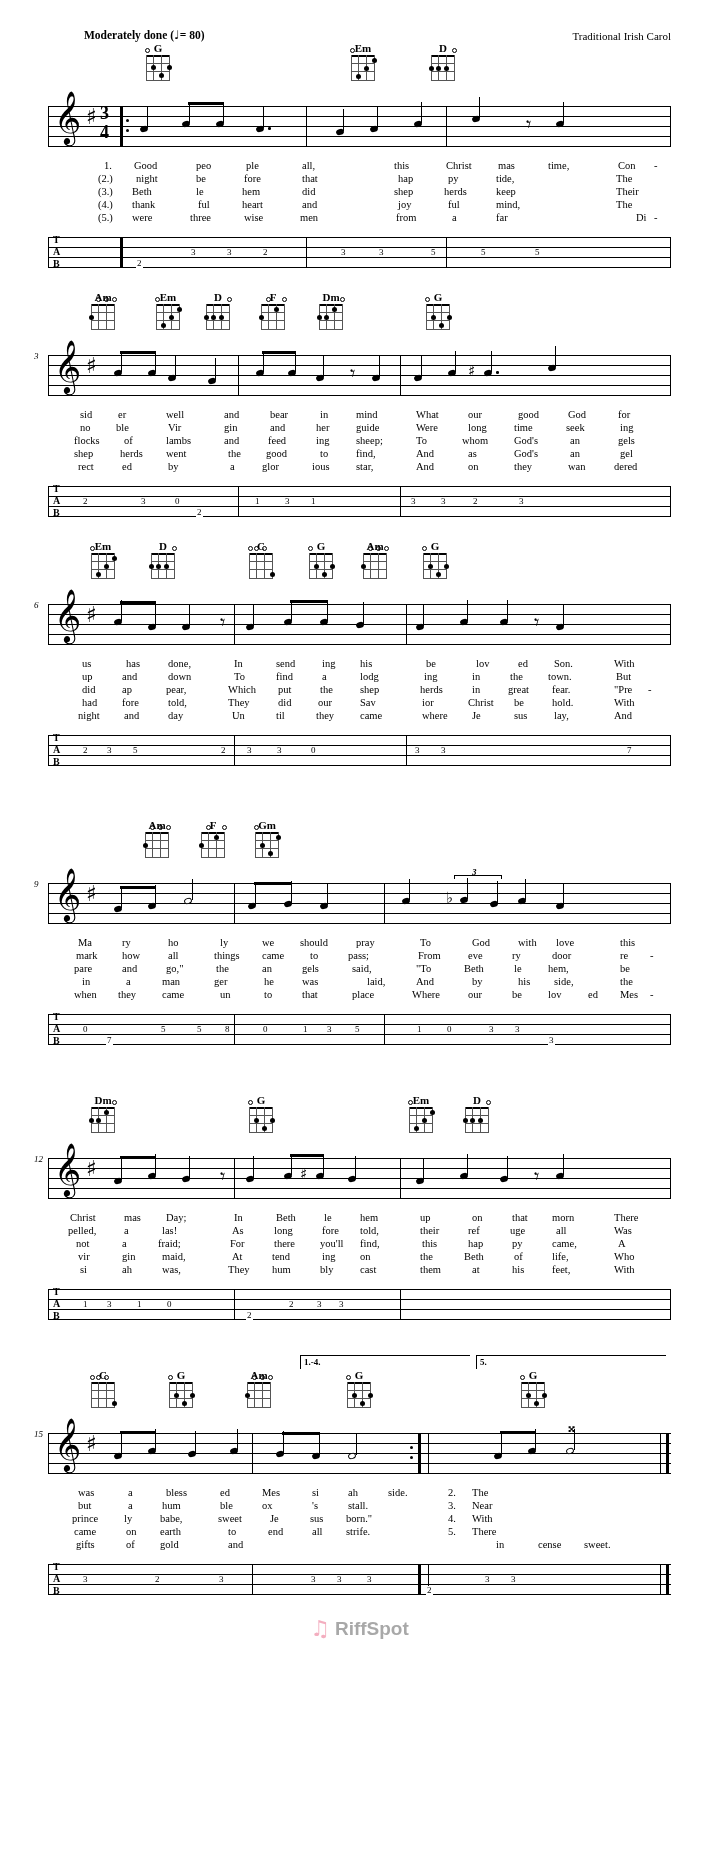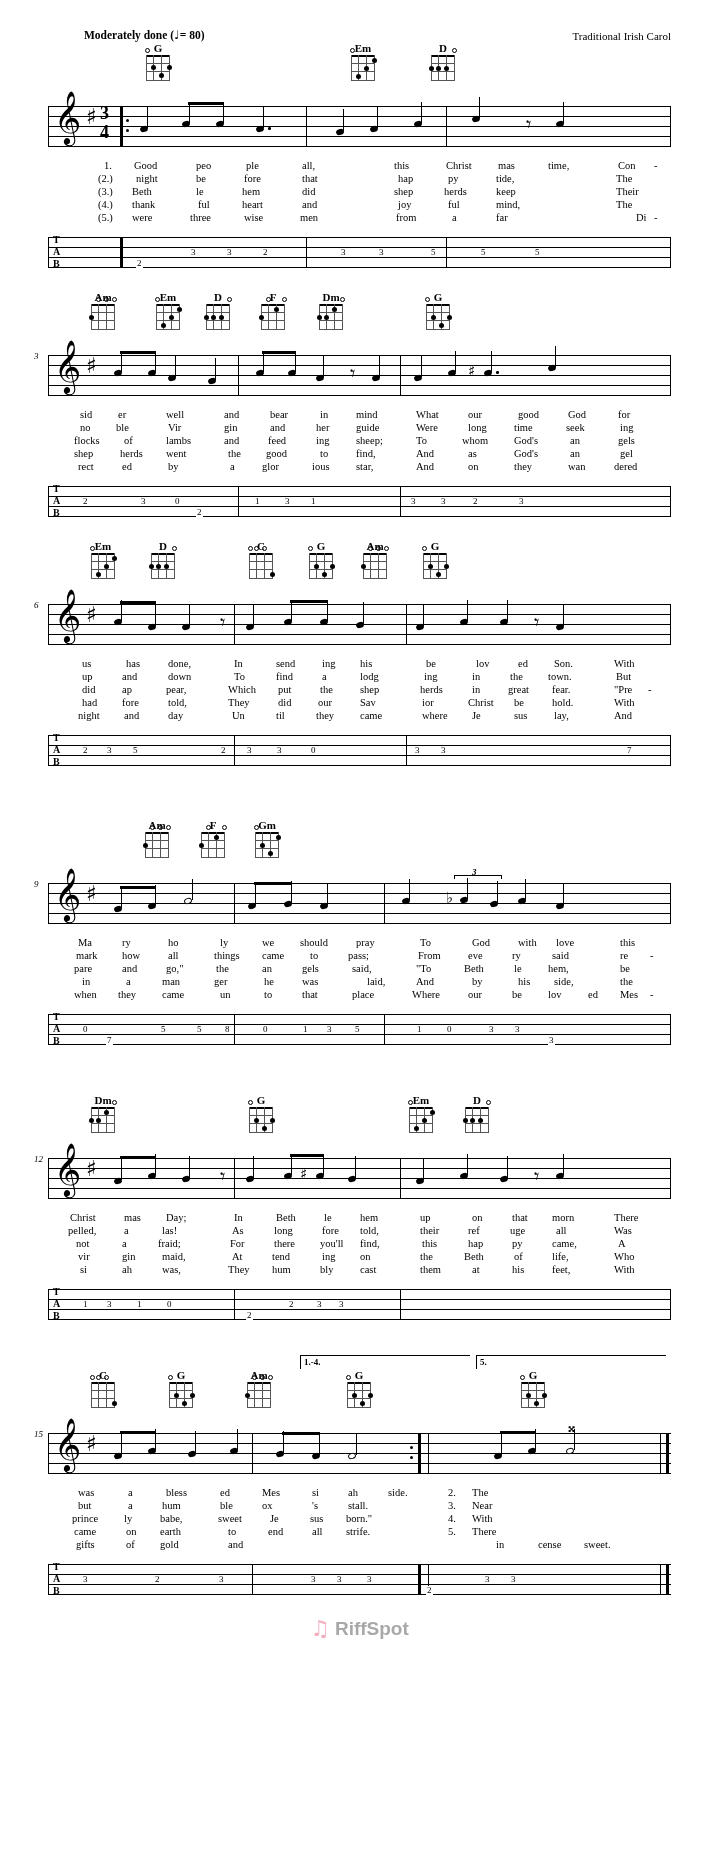--- a/index.html
+++ b/index.html
@@ -978,21 +978,21 @@
           <span class="syl" style="left:28px">mark</span>
           <span class="syl" style="left:74px">how</span>
           <span class="syl" style="left:120px">all</span>
           <span class="syl" style="left:166px">things</span>
           <span class="syl" style="left:214px">came</span>
           <span class="syl" style="left:262px">to</span>
           <span class="syl" style="left:300px">pass;</span>
           <span class="syl" style="left:370px">From</span>
           <span class="syl" style="left:420px">eve</span>
           <span class="syl" style="left:464px">ry</span>
-          <span class="syl" style="left:504px">said</span>
+          <span class="syl" style="left:504px">door</span>
           <span class="syl" style="left:572px">re</span>
           <span class="syl" style="left:602px">-</span>
         </div>
         <div class="lyricline">
           <span class="syl" style="left:26px">pare</span>
           <span class="syl" style="left:74px">and</span>
           <span class="syl" style="left:118px">go,"</span>
           <span class="syl" style="left:168px">the</span>
           <span class="syl" style="left:214px">an</span>
           <span class="syl" style="left:254px">gels</span>

